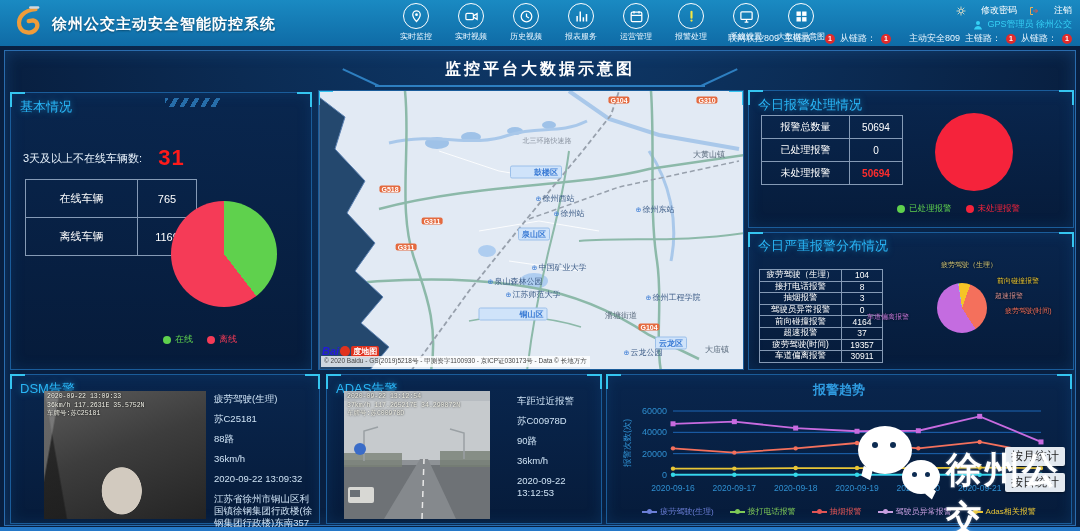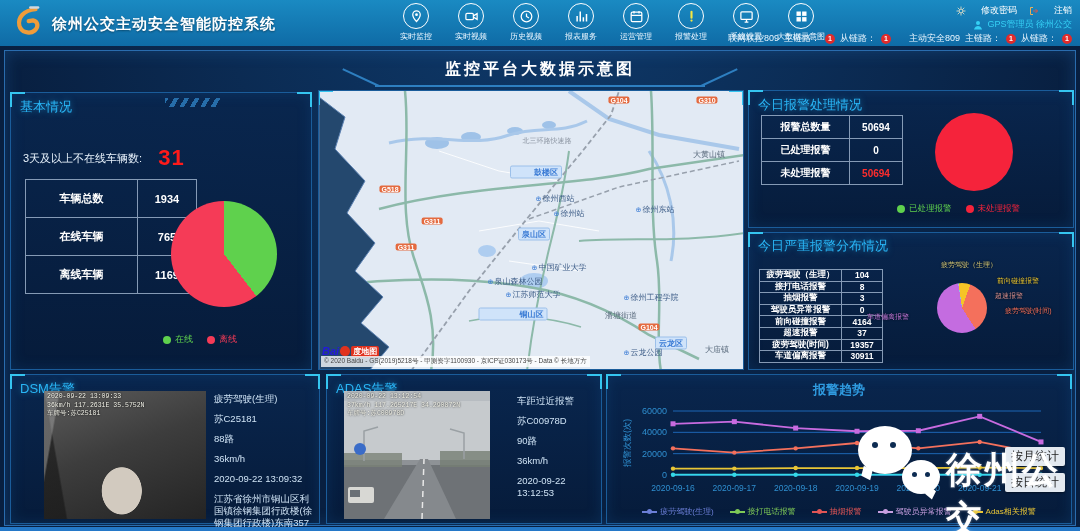--- a/index.html
+++ b/index.html
@@ -30,21 +30,21 @@
   
   .panel{position:absolute;background:linear-gradient(180deg,rgba(9,38,78,.94),rgba(6,27,58,.94));border:1px solid #1a5c9a;box-shadow:inset 0 0 14px rgba(20,90,160,.25);}
   .panel:before{content:"";position:absolute;top:-1px;left:-1px;width:13px;height:13px;border-top:2px solid #35c5f0;border-left:2px solid #35c5f0;}
   .panel:after{content:"";position:absolute;top:-1px;right:-1px;width:13px;height:13px;border-top:2px solid #35c5f0;border-right:2px solid #35c5f0;}
   .p-title{position:absolute;left:9px;top:5px;font-size:13px;font-weight:normal;color:#29b6f6;text-shadow:0 0 6px rgba(41,182,246,.6);}
   .deco{position:absolute;top:5px;right:90px;width:56px;height:9px;background:repeating-linear-gradient(-60deg,transparent 0 5px,#2e7fc0 5px 9px);opacity:.8;}
   
   .t-table{position:absolute;border:1px solid rgba(165,185,210,.8);}
   .t-row{display:flex;border-bottom:1px solid rgba(165,185,210,.8);}
   .t-row:last-child{border-bottom:none;}
-  .t-cell{display:flex;align-items:center;justify-content:center;text-align:center;font-weight:bold;}
+  .t-cell{display:flex;align-items:center;justify-content:center;text-align:center;}
   .t-label{border-right:1px solid rgba(165,185,210,.8);}
   .t-value.red{color:#ff2d2d;font-weight:bold;}
   
   .pie{position:absolute;border-radius:50%;}
   .lg{position:absolute;display:flex;gap:14px;font-size:9px;align-items:center;}
   .lg-item{display:flex;align-items:center;gap:4px;cursor:pointer;}
   .lg-dot{width:8px;height:8px;border-radius:50%;display:inline-block;}
   
   #basic{left:10px;top:92px;width:302px;height:278px;}
   .offline-row{position:absolute;left:12px;top:52px;font-size:11px;color:#e8f2fc;display:flex;align-items:center;}
@@ -230,24 +230,20 @@
 <div class="page-title-wrap"><span class="page-title">监控平台大数据示意图</span></div>
 
 <div class="panel" id="basic">
   <div class="p-title">基本情况</div>
   <div class="deco"></div>
   <div class="offline-row">
     <span>3天及以上不在线车辆数:</span>
     <span class="offline-val">31</span>
   </div>
   <div class="t-table" id="basic-table" style="left:14px;top:86px;font-size:11px;">
-      <div class="t-row">
-        <div class="t-cell t-label" style="width: 112px; height: 37px;">车辆总数</div>
-        <div class="t-cell t-value" style="width: 58px; height: 37px;">1934</div>
-      </div>
       <div class="t-row">
         <div class="t-cell t-label" style="width: 112px; height: 37px;">在线车辆</div>
         <div class="t-cell t-value" style="width: 58px; height: 37px;">765</div>
       </div>
       <div class="t-row">
         <div class="t-cell t-label" style="width: 112px; height: 37px;">离线车辆</div>
         <div class="t-cell t-value" style="width: 58px; height: 37px;">1169</div>
       </div>
     </div>
   <div class="pie" id="basic-pie" style="left: 160px; top: 108px; width: 106px; height: 106px; background: conic-gradient(rgb(95, 209, 77) 0deg, rgb(95, 209, 77) 142.399deg, rgb(245, 59, 87) 142.399deg, rgb(245, 59, 87) 360deg);"></div>
@@ -292,21 +288,21 @@
       <div class="map-label district" style="left: 215px; top: 143px;">泉山区</div>
       <div class="map-label district" style="left: 194px; top: 223px; padding-left: 40px;">铜山区</div>
       <div class="map-label district" style="left: 352px; top: 252px;">云龙区</div>
       <div class="map-label station" style="left: 236px; top: 107px;">徐州西站</div>
       <div class="map-label station" style="left: 250px; top: 122px;">徐州站</div>
       <div class="map-label station" style="left: 336px; top: 118px;">徐州东站</div>
       <div class="map-label station" style="left: 324px; top: 261px;">云龙公园</div>
       <div class="map-label station" style="left: 240px; top: 176px;">中国矿业大学</div>
       <div class="map-label station" style="left: 196px; top: 190px;">泉山森林公园</div>
       <div class="map-label station" style="left: 214px; top: 203px;">江苏师范大学</div>
-      <div class="map-label station" style="left: 332px; top: 206px;">徐州工程学院</div>
+      <div class="map-label station" style="left: 354px; top: 206px;">徐州工程学院</div>
       <div class="map-label place" style="left: 302px; top: 224px;">潘塘街道</div>
       <div class="map-label place" style="left: 390px; top: 63px;">大黄山镇</div>
       <div class="map-label place" style="left: 398px; top: 258px;">大庙镇</div>
       <div class="map-label road-note" style="left: 228px; top: 50px;">北三环路快速路</div>
       <div class="map-label road-badge" style="left: 300px; top: 9px;">G104</div>
       <div class="map-label road-badge" style="left: 388px; top: 9px;">G310</div>
       <div class="map-label road-badge" style="left: 113px; top: 130px;">G311</div>
       <div class="map-label road-badge" style="left: 87px; top: 156px;">G311</div>
       <div class="map-label road-badge" style="left: 71px; top: 98px;">G518</div>
       <div class="map-label road-badge" style="left: 330px; top: 236px;">G104</div>

